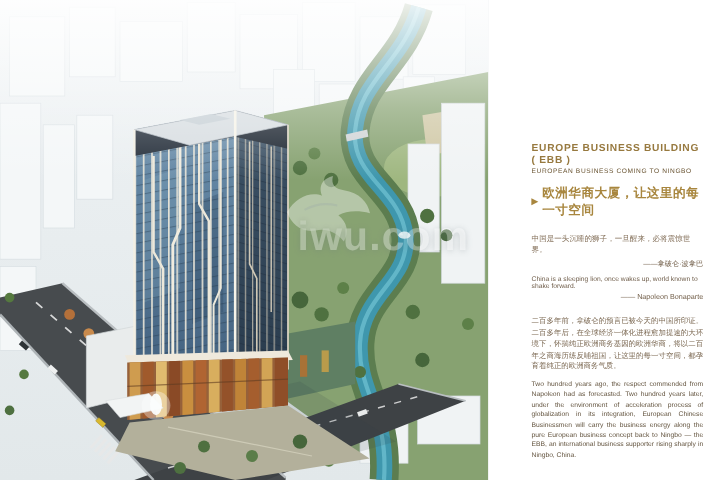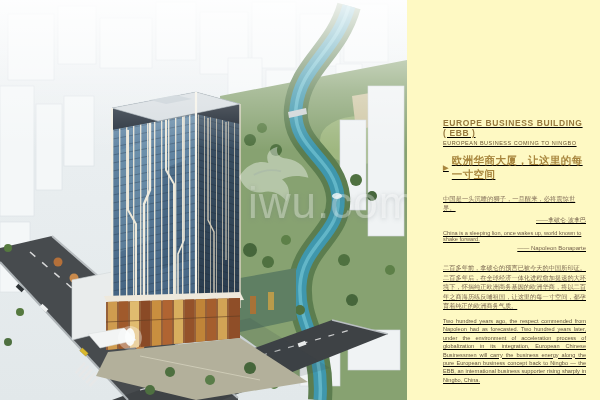--- a/index.html
+++ b/index.html
@@ -3,26 +3,26 @@
 <meta charset="utf-8">
 <style>
   html,body{margin:0;padding:0;background:#888;}
   .page{position:relative;width:600px;height:400px;overflow:hidden;background:#e9edef;
         font-family:"Liberation Sans",sans-serif;}
   .render{position:absolute;left:0;top:0;width:407px;height:400px;}
   .render svg{display:block;}
   
   .watermark{position:absolute;left:218px;top:146px;width:195px;height:96px;opacity:.55;}
   .wm-dove{position:absolute;left:14px;top:-4px;}
-  .wm-text{position:absolute;left:30px;top:32px;font-weight:normal;font-size:44px;
+  .wm-text{position:absolute;left:30px;top:32px;font-weight:bold;font-size:34px;
            letter-spacing:1px;color:rgba(255,255,255,.6);
            text-shadow:0 1px 5px rgba(110,120,125,.55);}
   
-  .panel{position:absolute;left:407px;top:0;width:193px;height:400px;background:#fef9c3;
-         box-sizing:border-box;padding:118px 14px 0 36px;text-decoration:underline;}
+  .panel{position:absolute;left:407px;top:0;width:193px;height:400px;background:#ffffff;
+         box-sizing:border-box;padding:118px 14px 0 36px;}
   .panel h1{margin:0;font-size:8.5px;letter-spacing:.6px;color:#97793f;font-weight:bold;}
   .panel .subtitle{margin:2px 0 0;font-size:5.5px;letter-spacing:.5px;color:#6a5533;}
   .panel h2{margin:8px 0 0;font-size:10.5px;color:#a8863e;font-weight:bold;letter-spacing:.4px;
             display:flex;align-items:center;}
   .panel h2 .arrow{font-size:7px;margin-right:3px;color:#a8863e;}
   .quote-cn{margin:13px 0 0;font-size:6.3px;color:#84705a;}
   .attr{margin:3px 0 0;font-size:6px;color:#74614c;text-align:right;}
   .quote-en{margin:5px 0 0;font-size:5.6px;color:#6e5c49;}
   .para-cn{margin:12px 0 0;font-size:6.2px;line-height:1.55;color:#7b6852;text-align:justify;}
   .para-en{margin:6px 0 0;font-size:5.6px;line-height:1.5;color:#63543f;text-align:justify;}

